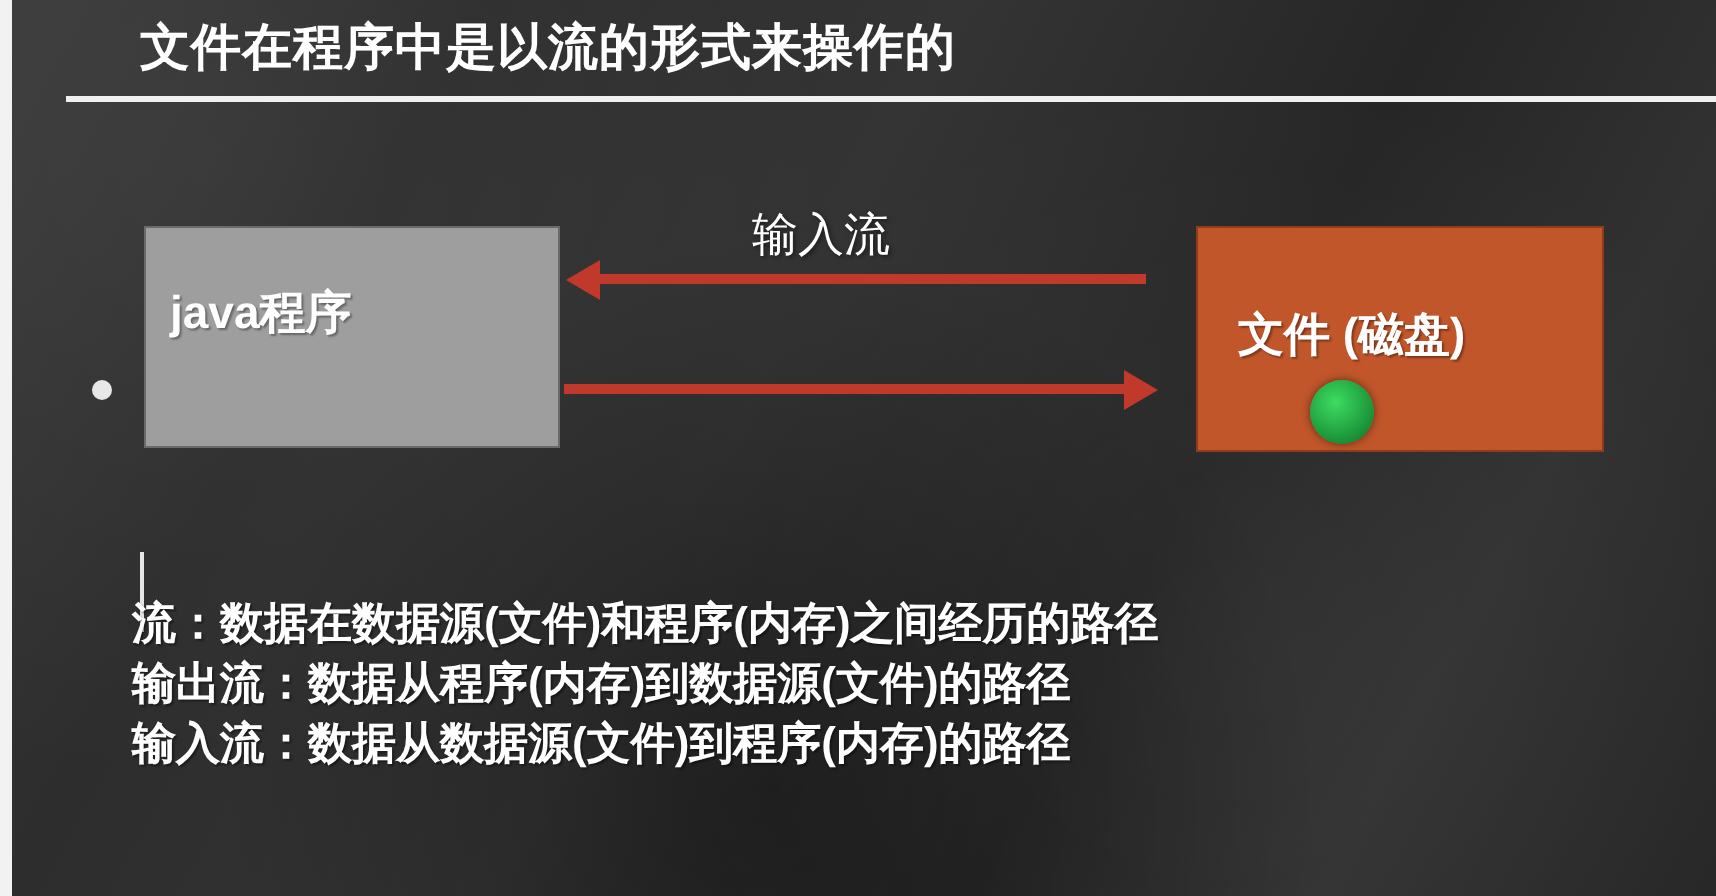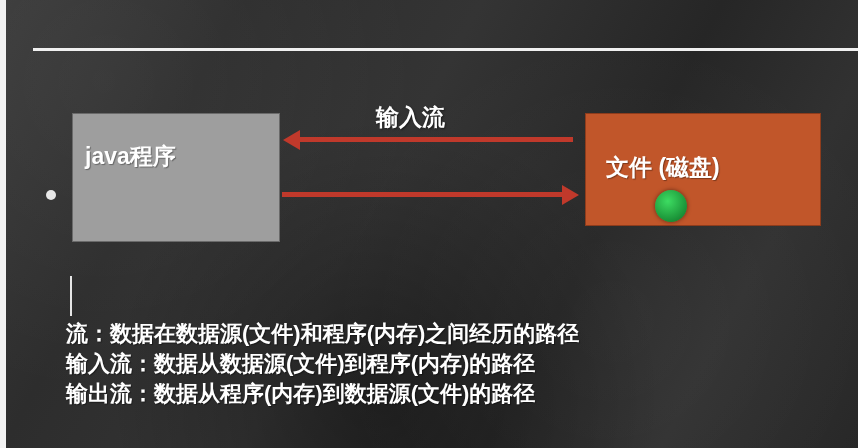--- a/index.html
+++ b/index.html
@@ -65,41 +65,41 @@
     border-radius: 50%;
     background: #e8e8e8;
   }
 
   
   #box-java {
     position: absolute;
     left: 72px;
     top: 113px;
     width: 208px;
-    height: 129px;
+    height: 111px;
     background: #9e9e9e;
     border: 1px solid #6a6a6a;
     box-sizing: border-box;
     text-align: center;
   }
   #box-java .lbl {
     position: absolute;
     left: 12px;
     top: 26px;
     color: #ffffff;
     font-size: 23px;
     font-weight: bold;
     line-height: 33px;
     text-shadow: 1px 1px 1px rgba(0,0,0,0.35);
   }
   #box-file {
     position: absolute;
-    left: 585px;
+    left: 598px;
     top: 113px;
-    width: 236px;
+    width: 204px;
     height: 113px;
     background: #c1562a;
     border: 1px solid #8e3c1c;
     box-sizing: border-box;
   }
   #box-file .lbl {
     position: absolute;
     left: 20px;
     top: 38px;
     color: #ffffff;
@@ -130,42 +130,42 @@
   #arrow-out-line { left: 282px; top: 192px; width: 280px; }
   #arrow-out-head {
     left: 562px; top: 185px;
     border-left: 17px solid #c0392b;
   }
 
   .arrow-label {
     position: absolute;
     color: #ffffff;
     font-size: 23px;
-    font-weight: bold;
+    font-weight: normal;
     white-space: nowrap;
     text-shadow: 1px 1px 2px rgba(0,0,0,0.5);
   }
   #label-input { left: 376px; top: 102px; }
   #label-output { left: 376px; top: 215px; }
 
   
   #tick {
     position: absolute;
     left: 70px;
     top: 276px;
     width: 2px;
     height: 40px;
     background: #e6e6e6;
   }
 
   
   #notes {
     position: absolute;
     left: 66px;
-    top: 319px;
+    top: 297px;
     color: #ffffff;
     font-size: 22px;
     font-weight: bold;
     line-height: 30px;
     white-space: nowrap;
     text-shadow: 1px 1px 1px rgba(0,0,0,0.4);
   }
 
   
   #marker {
@@ -186,20 +186,21 @@
     height: 0;
   }
 </style>
 </head>
 <body>
 
 <div id="slide">
 
   <div id="left-edge"></div>
 
+  <div id="title">文件在程序中是以流的形式来操作的</div>
   <div id="title-underline"></div>
 
   <div id="bullet"></div>
 
   <div id="box-java">
     <div class="lbl">
       <span>java程序</span><br>
     </div>
   </div>
 
@@ -211,22 +212,22 @@
   <div class="arrow-head" id="arrow-in-head"></div>
   <div class="arrow-label" id="label-input">输入流</div>
 
   <div class="arrow-line" id="arrow-out-line"></div>
   <div class="arrow-head" id="arrow-out-head"></div>
 
   <div id="tick"></div>
 
   <div id="notes">
     <div>流：数据在数据源(文件)和程序(内存)之间经历的路径</div>
+    <div>输出流：数据从程序(内存)到数据源(文件)的路径</div>
     <div>输入流：数据从数据源(文件)到程序(内存)的路径</div>
-    <div>输出流：数据从程序(内存)到数据源(文件)的路径</div>
   </div>
 
   <div id="marker"></div>
   <svg id="cursor" width="22" height="30" viewBox="0 0 22 30" style="position:absolute;left:670px;top:196px;">
     <polygon points="0,0 0,21 5.5,16 9,25 13,23 9.5,14.5 16,14.5" fill="#ffffff" stroke="#000000" stroke-width="1.2"></polygon>
   </svg>
 
 </div>
 
 </body></html>

